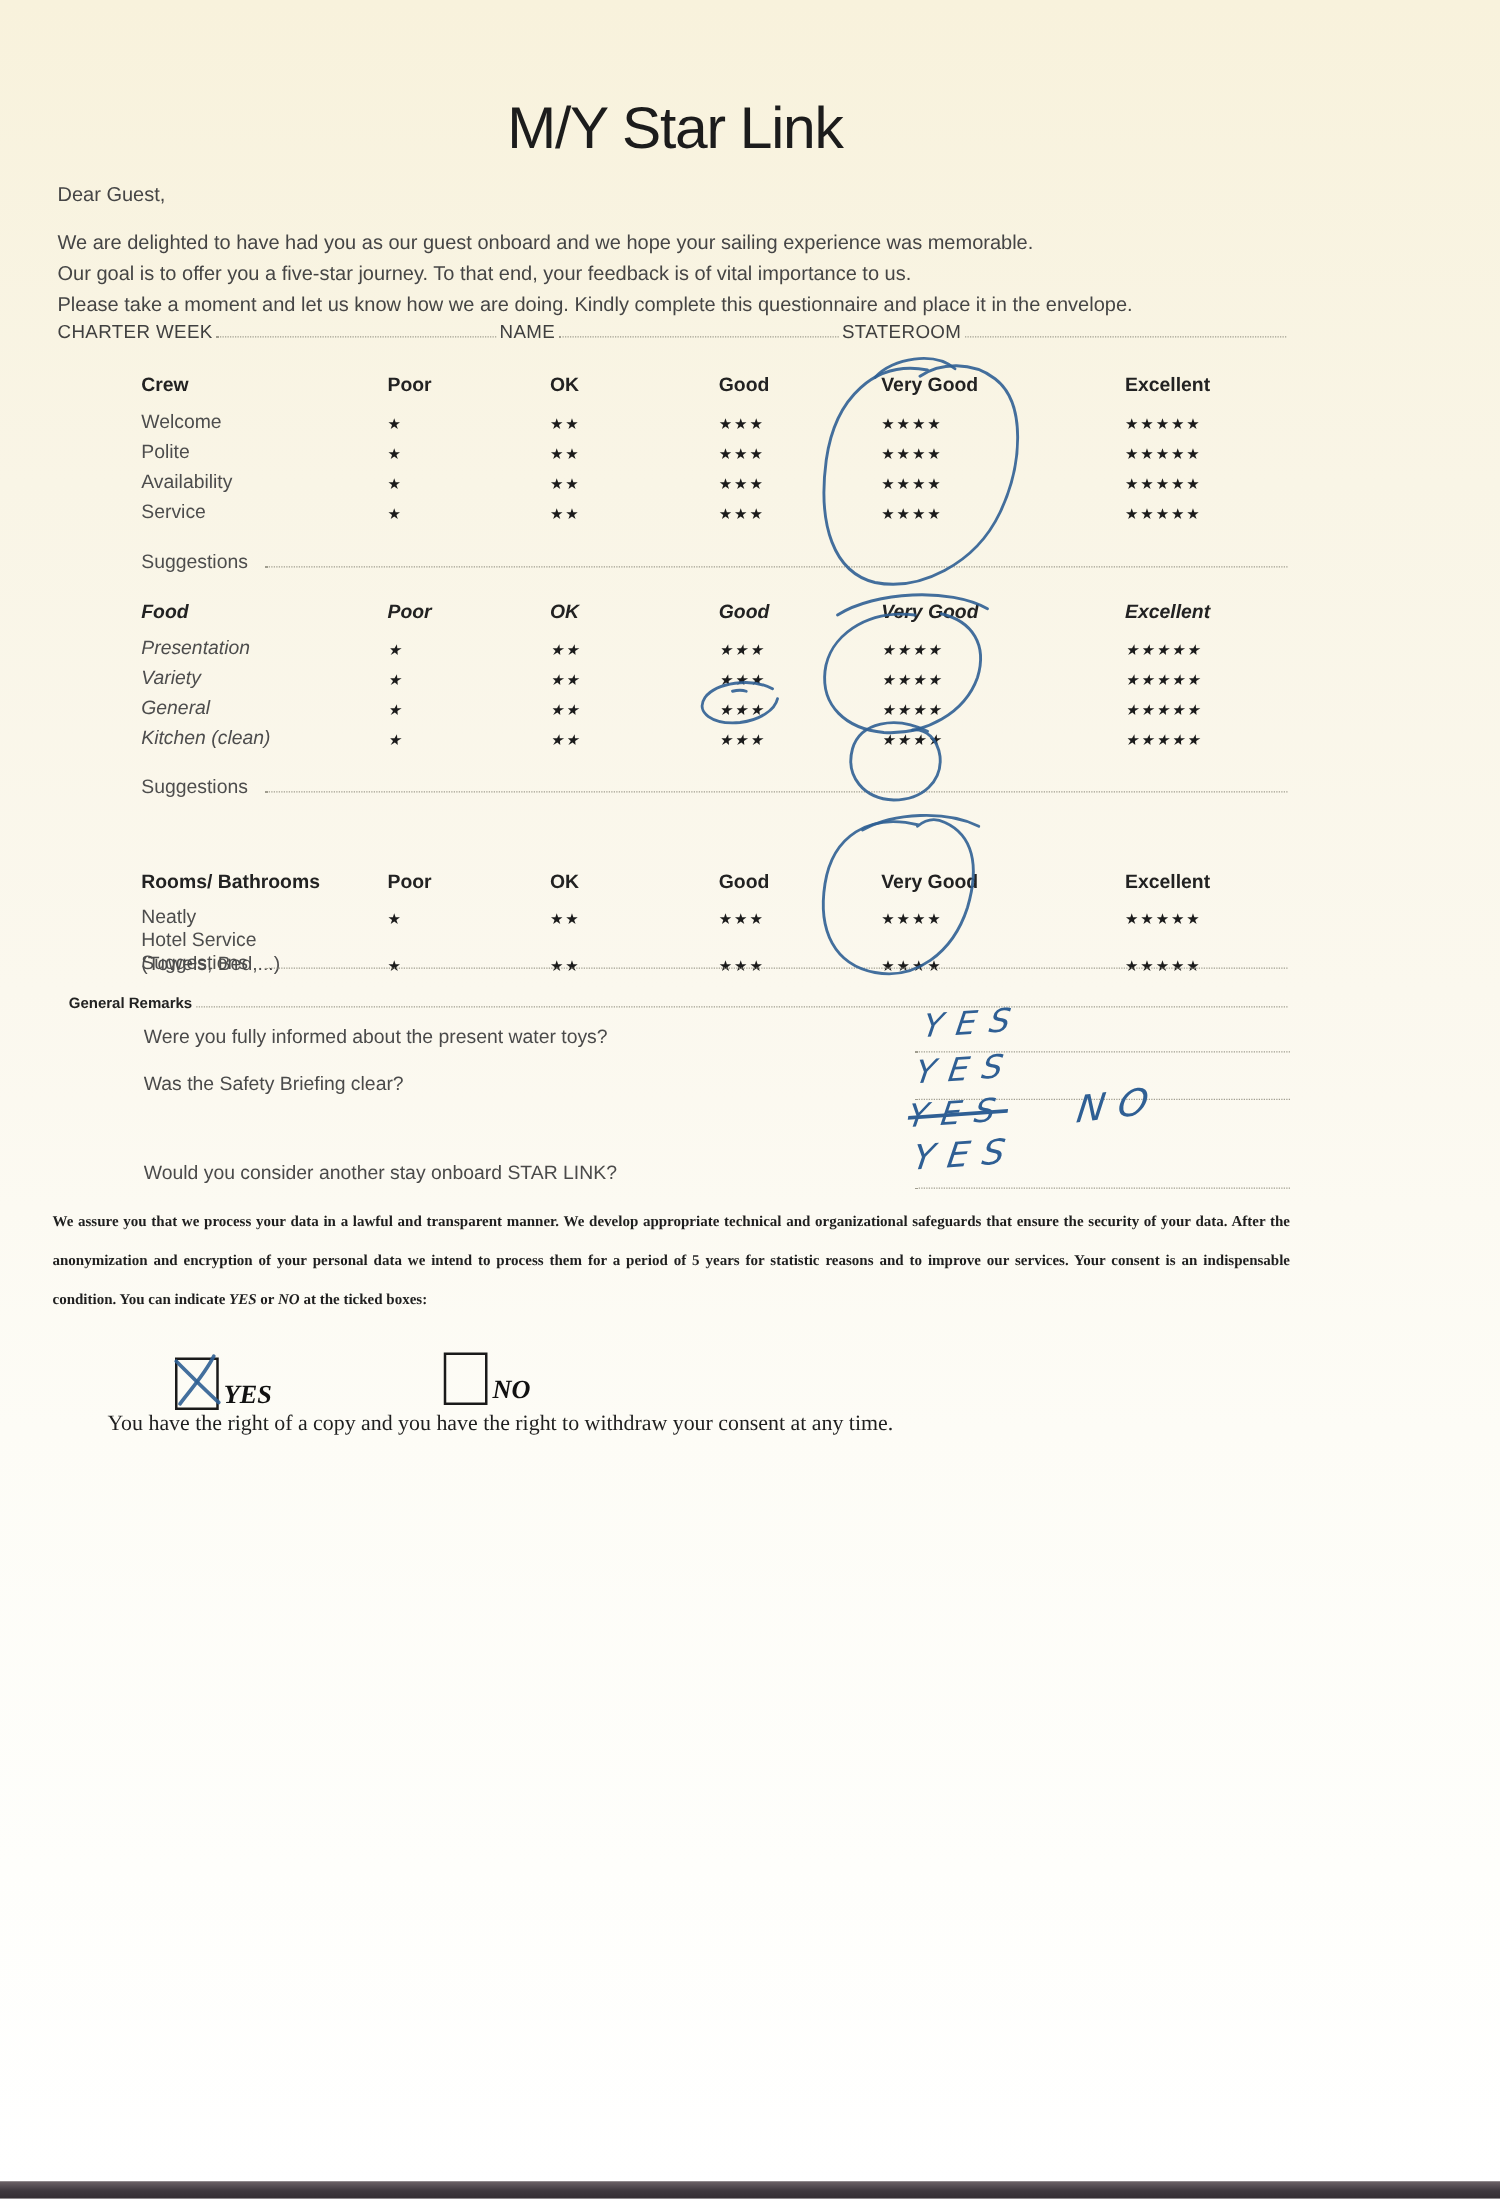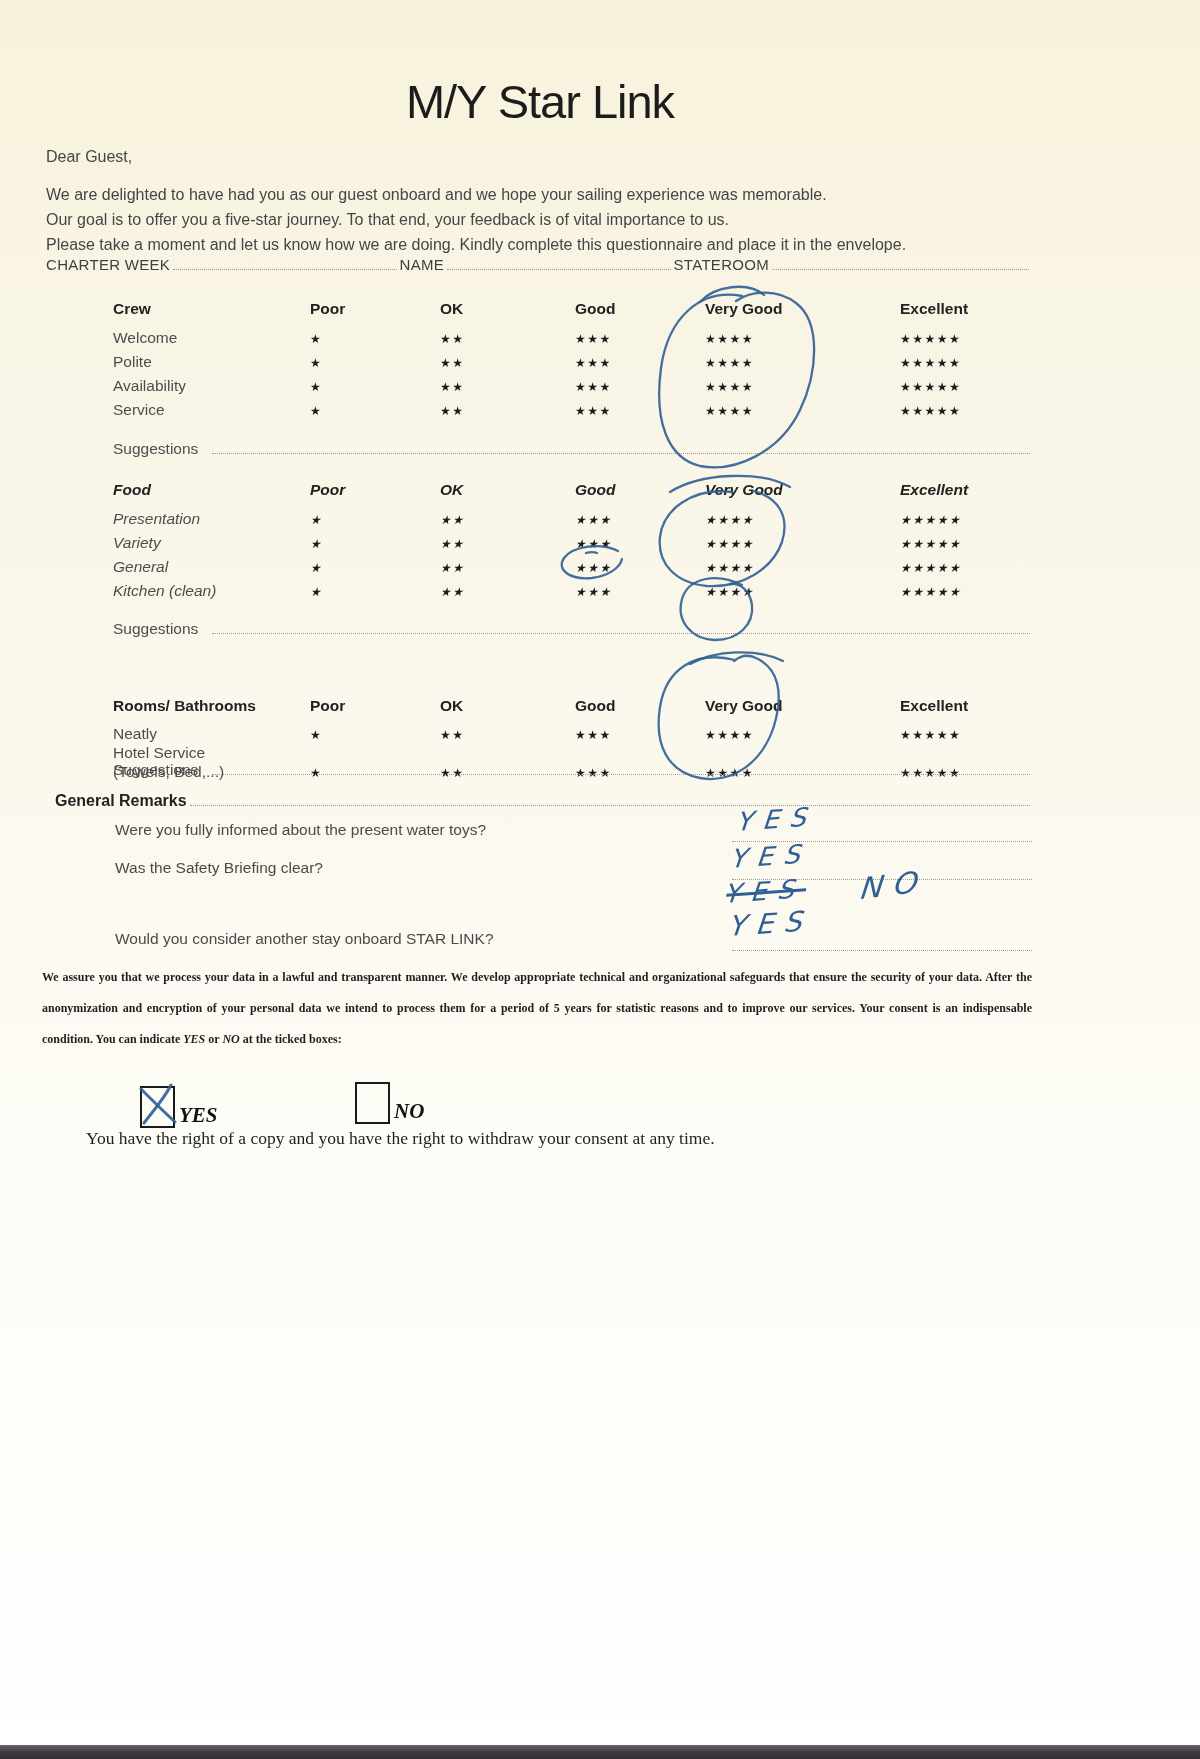--- a/index.html
+++ b/index.html
@@ -15,21 +15,21 @@
   .intro{top:182px;left:46px;width:920px;font-size:16px;line-height:25px;}
   .fieldrow{top:256px;left:46px;width:986px;display:flex;align-items:baseline;font-size:15px;color:#3f3f3f;letter-spacing:.3px;}
   .leader{flex:1;border-bottom:1.6px dotted #a09d8f;height:13px;margin:0 3px;}
   .rating-table{left:113px;display:grid;grid-template-columns:197px 130px 135px 130px 195px 112px;align-items:start;}
   .rt-h{font-weight:bold;font-size:15.5px;color:#222;}
   .rt-label{font-size:15.5px;color:#4d4d4d;}
   .stars{font-size:12px;letter-spacing:1.5px;color:#1b1b1b;padding-top:3px;}
   .sugg{left:113px;width:920px;display:flex;align-items:baseline;font-size:15.5px;color:#4d4d4d;}
   .sugg .leader{margin-left:14px;}
   .gr-row{top:792px;left:55px;width:978px;display:flex;align-items:baseline;}
-  .gr-label{font-weight:bold;font-size:16px;color:#222;}
+  .gr-label{font-weight:bold;font-size:12px;color:#222;}
   .qrow{left:115px;width:917px;height:24px;display:flex;justify-content:space-between;align-items:flex-end;}
   .q-text{font-size:15.5px;color:#4a4a4a;align-self:center;}
   .answer-area{width:300px;border-bottom:1.6px dotted #a09d8f;height:100%;position:relative;}
   .serif{font-family:"Liberation Serif",serif;color:#1f1f1f;}
   .consent-para{top:962px;left:42px;width:990px;font-size:12px;line-height:31px;text-align:justify;font-weight:bold;}
   .it{font-style:italic;}
   .checkbox-group{top:1082px;left:0;width:1200px;height:50px;}
   .cb-item{position:absolute;display:flex;align-items:flex-end;}
   .cb-box{width:31px;height:38px;border:2.5px solid #1a1a1a;background:transparent;}
   .cb-label{font-family:"Liberation Serif",serif;font-style:italic;font-weight:bold;font-size:21px;color:#111;margin-left:4px;}

